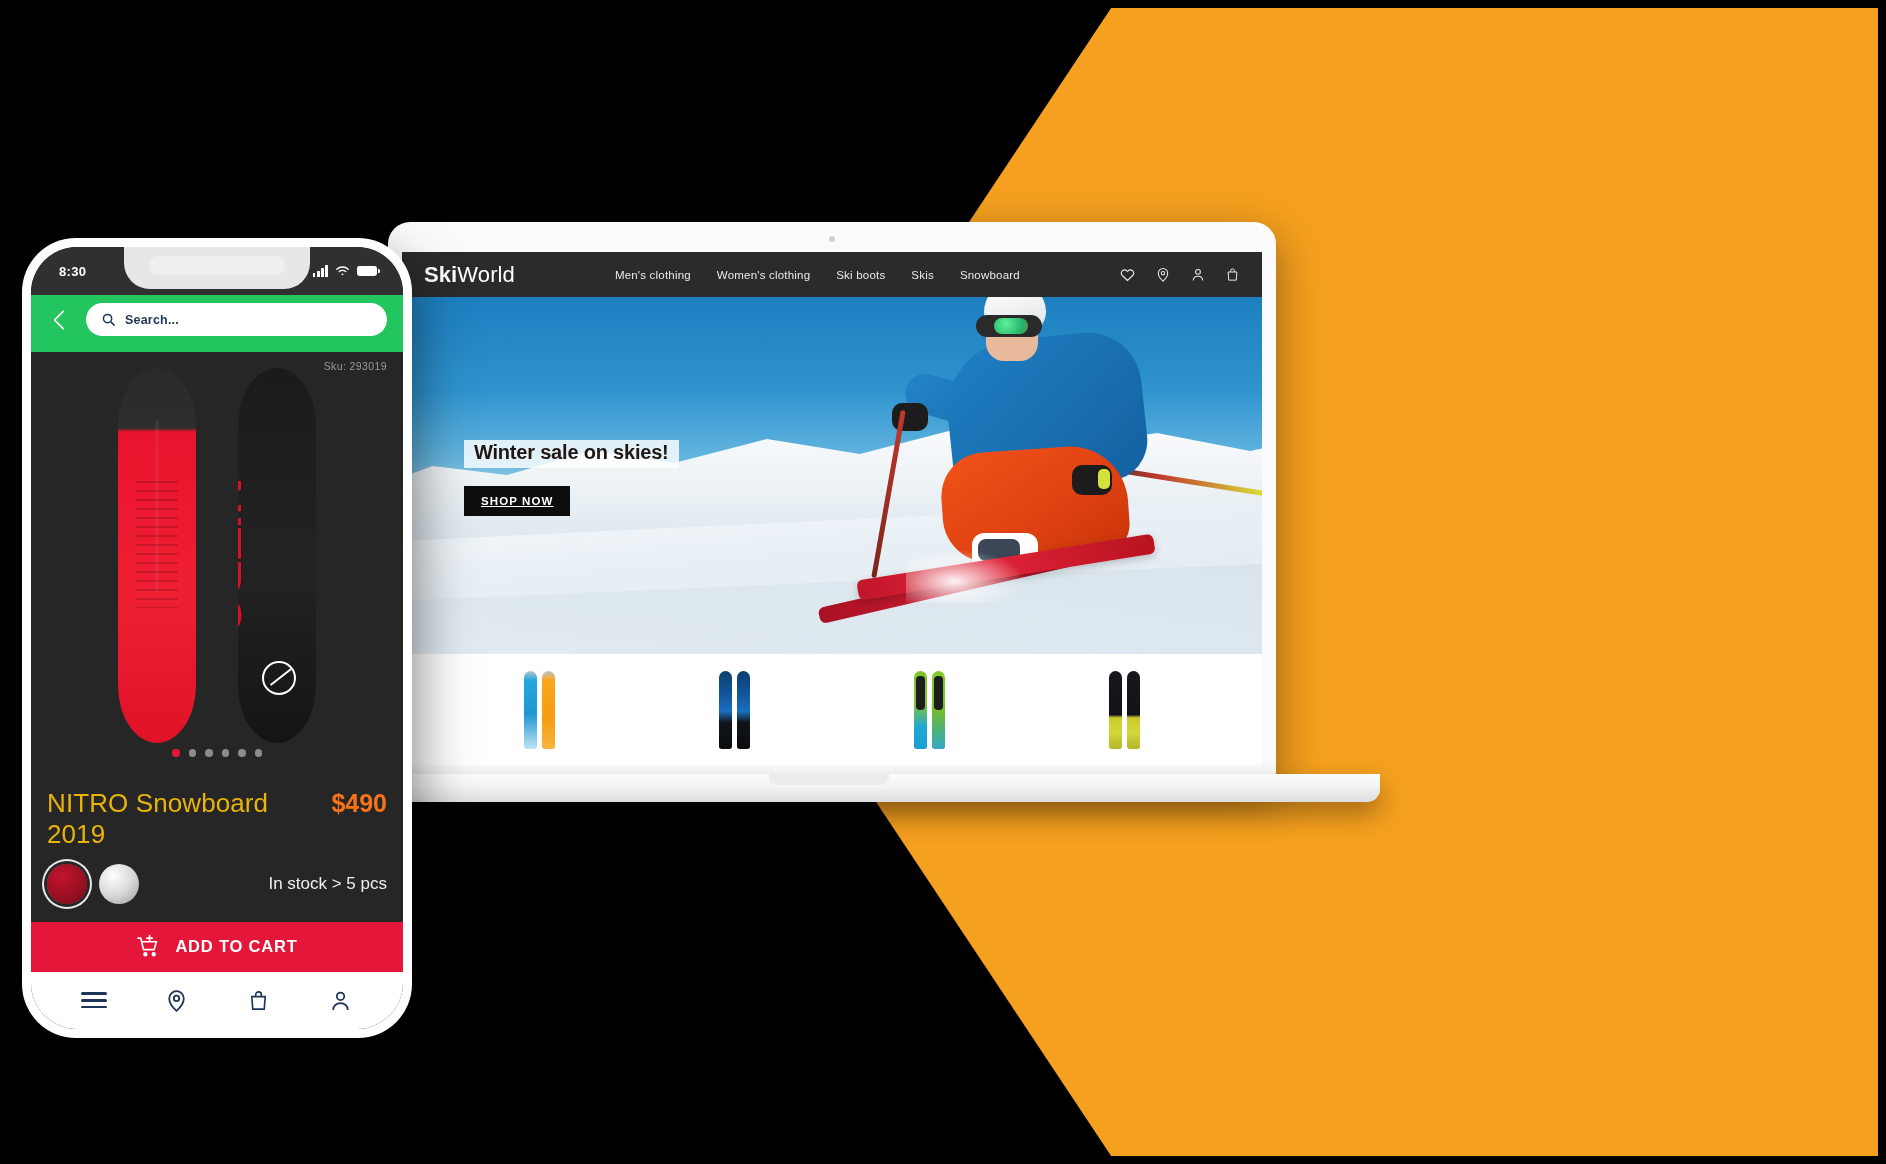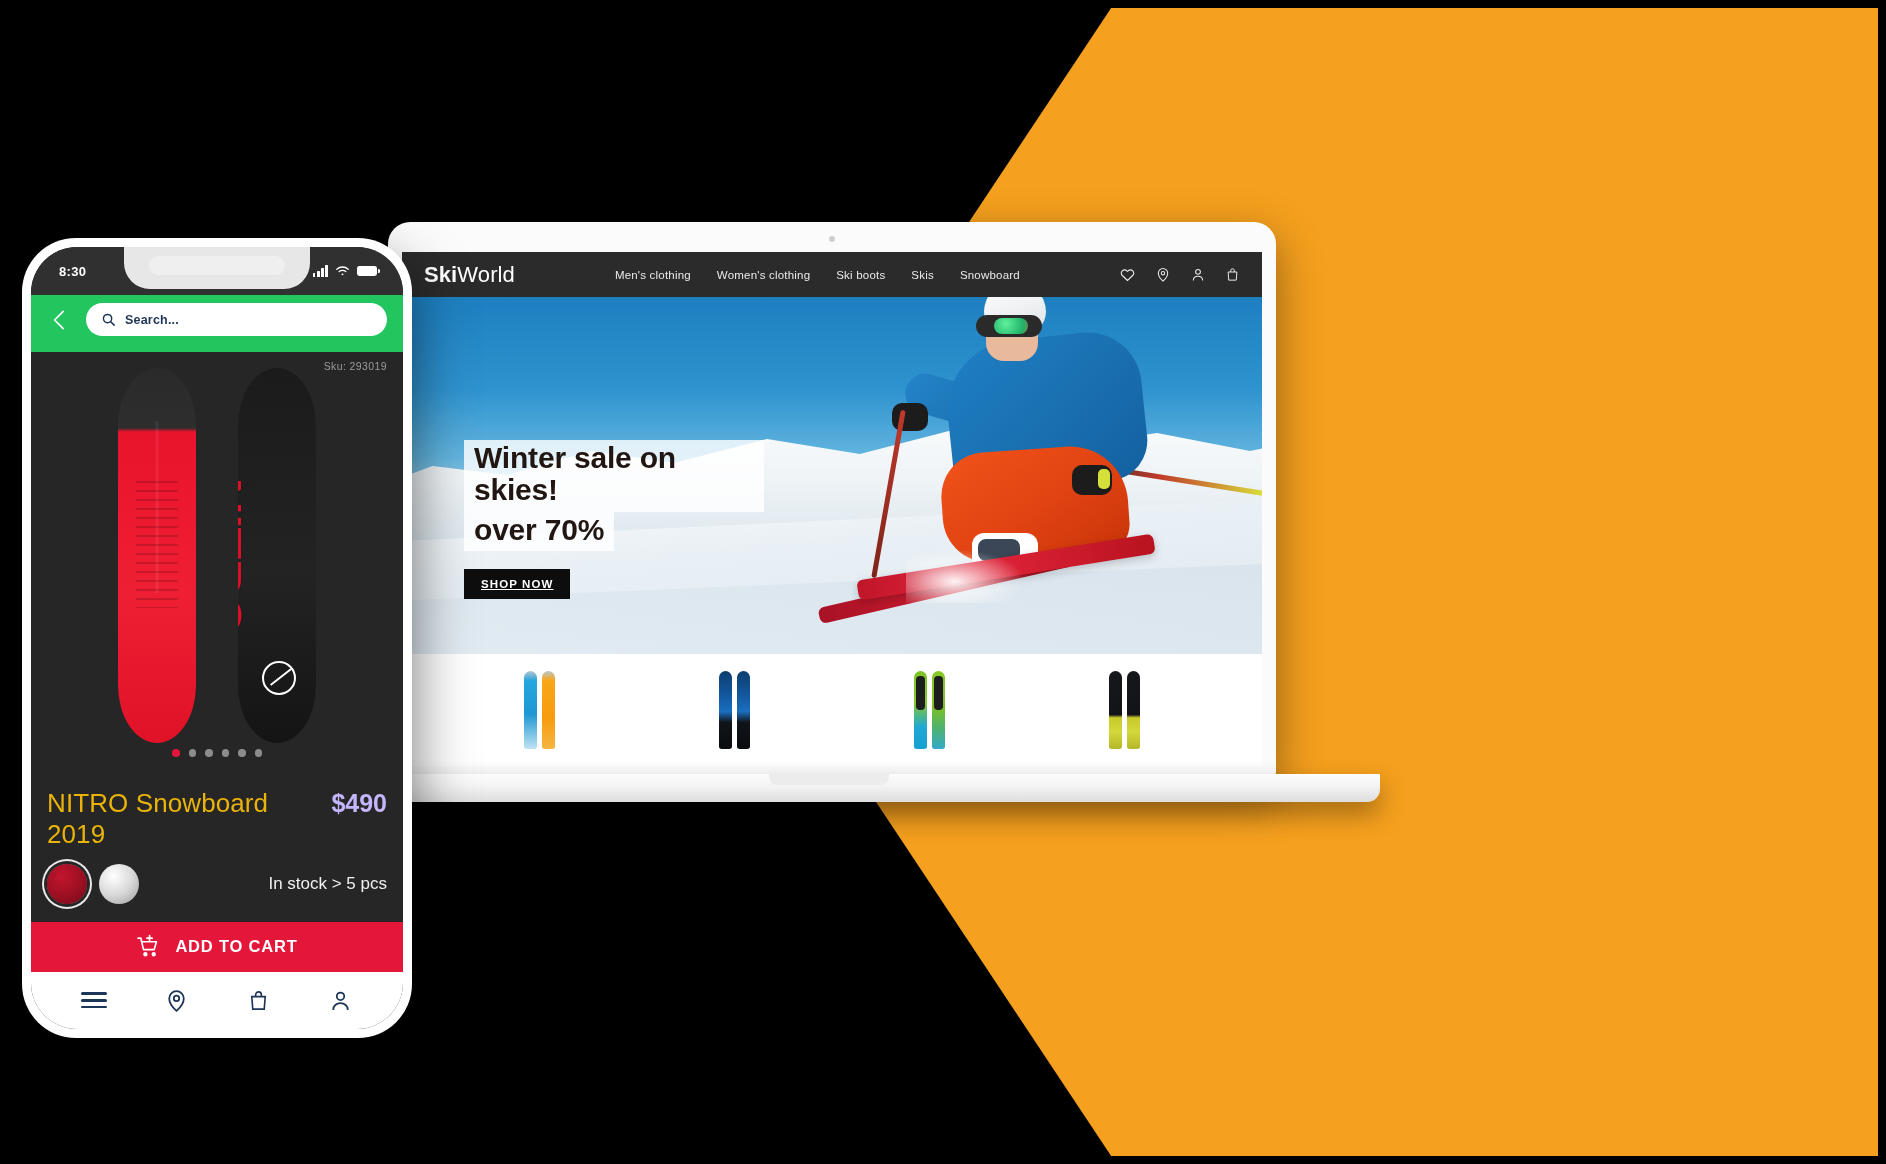--- a/index.html
+++ b/index.html
@@ -125,21 +125,21 @@
 
   
   .dots { display:flex; gap:9px; justify-content:center; padding: 6px 0 12px; background:#262626; }
   .dots i { width: 7.5px; height: 7.5px; border-radius:50%; background:#8c8c8c; display:block; }
   .dots i.on { background:#e4173a; }
 
   
   .prod-info { background:#262626; padding: 0 16px 6px; }
   .title-row { display:flex; align-items:baseline; justify-content:space-between; }
   .prod-title { color:#eab308; font-size:26px; font-weight:400; letter-spacing:.1px; }
-  .prod-price { color:#c4b5fd; font-size:25px; font-weight:800;margin-top:20px; }
+  .prod-price { color:#f97316; font-size:25px; font-weight:800;margin-top:20px; }
   .meta-row { display:flex; align-items:center; justify-content:space-between; margin-top:14px; }
   .swatches { display:flex; gap:12px; align-items:center; }
   .sw { width: 40px; height: 40px; border-radius:50%; }
   .sw.red { background: radial-gradient(circle at 38% 32%, #c2152e 0%, #9b0f22 55%, #6d0a18 100%);
             box-shadow: 0 0 0 3px #262626, 0 0 0 5px #e9e9e9; }
   .sw.silver { background: radial-gradient(circle at 36% 30%, #ffffff 0%, #d9d9d9 50%, #9b9b9b 100%); }
   .stock { color:#efefef; font-size:17px; }
 
   
   .cta {
@@ -245,21 +245,21 @@
   .pole-f { left: 10px; top: 128px; width: 5px; height: 170px;
     background: linear-gradient(180deg,#c0392b,#7d241a); transform: rotate(10deg); border-radius: 3px; }
   .pole-b { left: 210px; top: 196px; width: 180px; height: 5px;
     background: linear-gradient(90deg,#2b2b2b,#c0392b 40%, #d9e03a 100%); transform: rotate(9deg); border-radius:3px; }
   .spray { left: 30px; top: 268px; width: 120px; height: 54px;
     background: radial-gradient(ellipse at 40% 60%, rgba(255,255,255,.95), rgba(255,255,255,0) 70%); }
 
   
   .hero-copy { position:absolute; left: 62px; top: 40%; width: 300px; z-index: 5; }
   .hl { display:inline-block; background: rgba(255,255,255,.82); color:#221612;
-    font-size: 30px; font-weight: 700; padding: 2px 10px 5px; letter-spacing:-.2px; line-height:1.08; }
+    font-size: 20px; font-weight: 700; padding: 2px 10px 5px; letter-spacing:-.2px; line-height:1.08; }
   .shop-btn {
     display:inline-block; margin-top: 18px; background:#0d0d0d; color:#fff;
     font-size: 11.5px; font-weight: 700; letter-spacing: 1.1px; padding: 9px 17px;
   }
 
   
   .strip {
     flex: 0 0 112px; background:#fff; display:flex; align-items:center;
     justify-content: space-around; padding: 0 40px;
   }
@@ -334,21 +334,20 @@
             <div class="sk glove-b"></div>
             <div class="sk pole-f"></div>
             <div class="sk boot"></div>
             <div class="sk ski-2"></div>
             <div class="sk ski-main"></div>
             <div class="sk spray"></div>
           </div>
 
           <div class="hero-copy">
             <div><span class="hl">Winter sale on skies!</span></div>
-            <div><span class="hl">over 70%</span></div>
             <div><a class="shop-btn" href="#">SHOP NOW</a></div>
           </div>
         </div>
 
         <div class="strip">
           <div class="pair p1">
             <div class="ski a"></div>
             <div class="ski b"></div>
           </div>
           <div class="pair p2">

